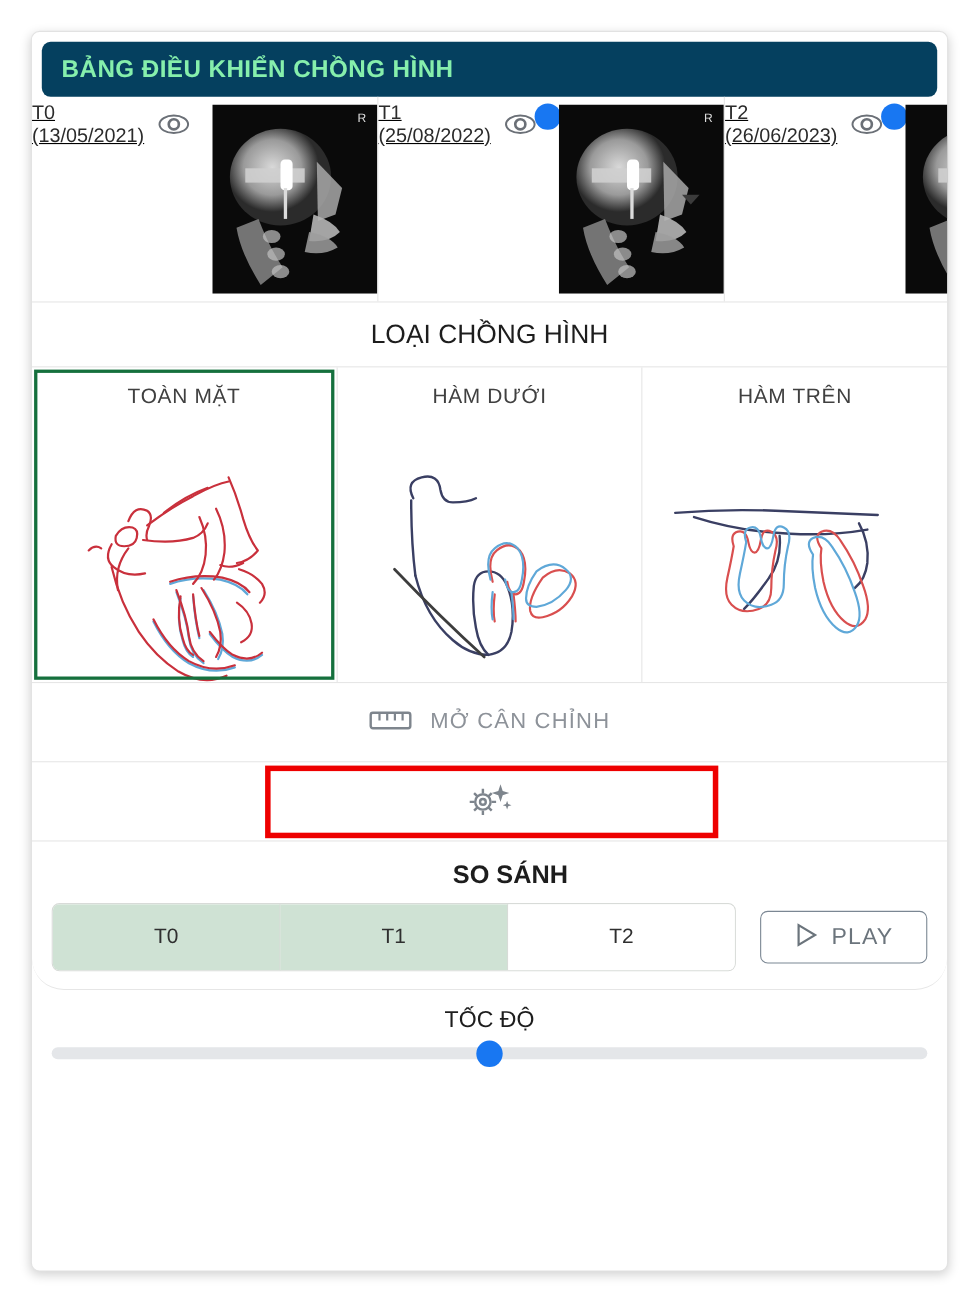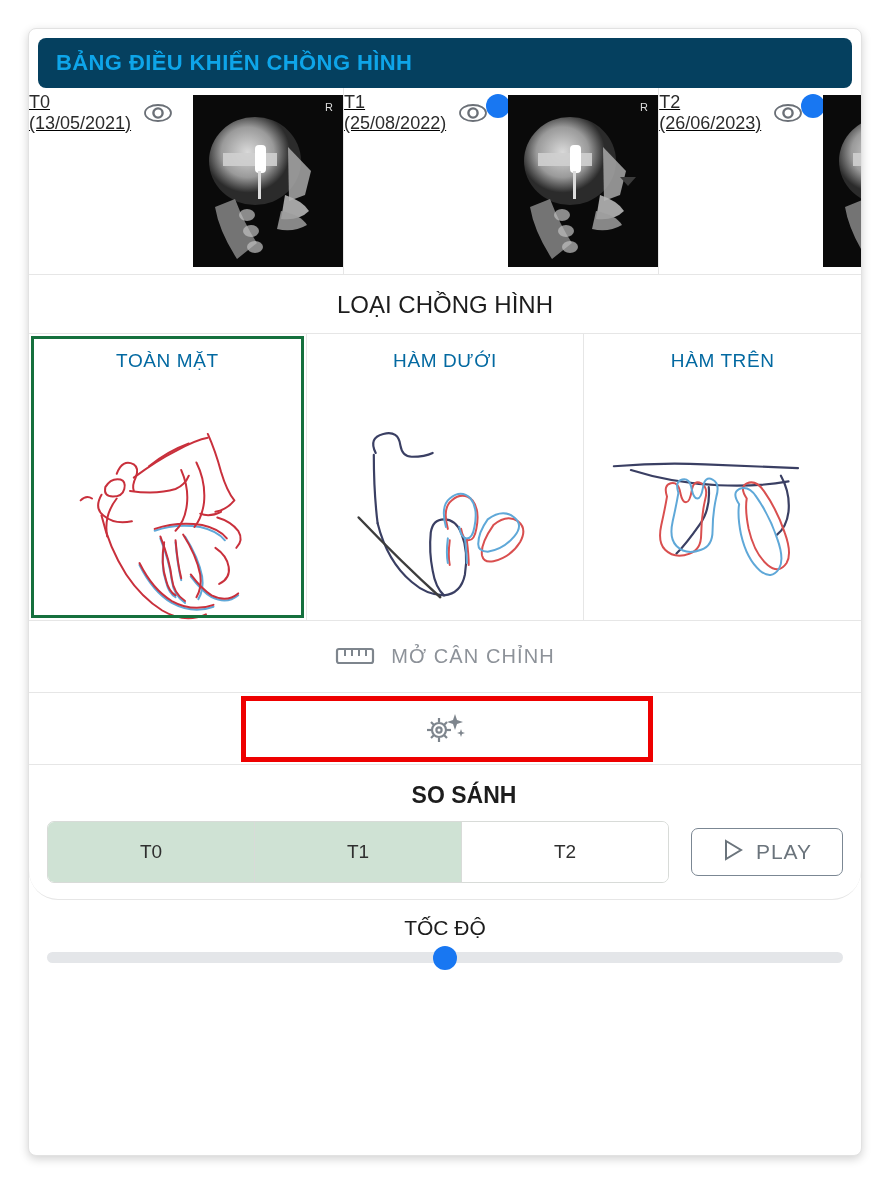--- a/index.html
+++ b/index.html
@@ -29,21 +29,21 @@
   .panel-header {
     margin: 9px 9px 0 9px;
     height: 50px;
     background: #05405f;
     border-radius: 8px;
     display: flex;
     align-items: center;
     padding-left: 18px;
   }
   .panel-header-title {
-    color: #0ea5e9;
+    color: #86efac;
     font-size: 22px;
     font-weight: bold;
     letter-spacing: .4px;
   }
 
   
   .timepoints {
     display: flex;
     border-bottom: 1px solid #e6e6e6;
   }
@@ -142,21 +142,21 @@
   .type-col:last-child { border-right: none; }
   .type-col.selected::after {
     content: "";
     position: absolute;
     left: 2px; top: 2px; right: 2px; bottom: 2px;
     border: 3px solid #15703d;
     pointer-events: none;
   }
   .type-label {
     font-size: 19px;
-    color: #0369a1;
+    color: #404040;
     letter-spacing: .6px;
     margin-bottom: 24px;
   }
   .tracing { display: block; }
 
   
   .action-row {
     height: 72px;
     display: flex;
     align-items: center;

